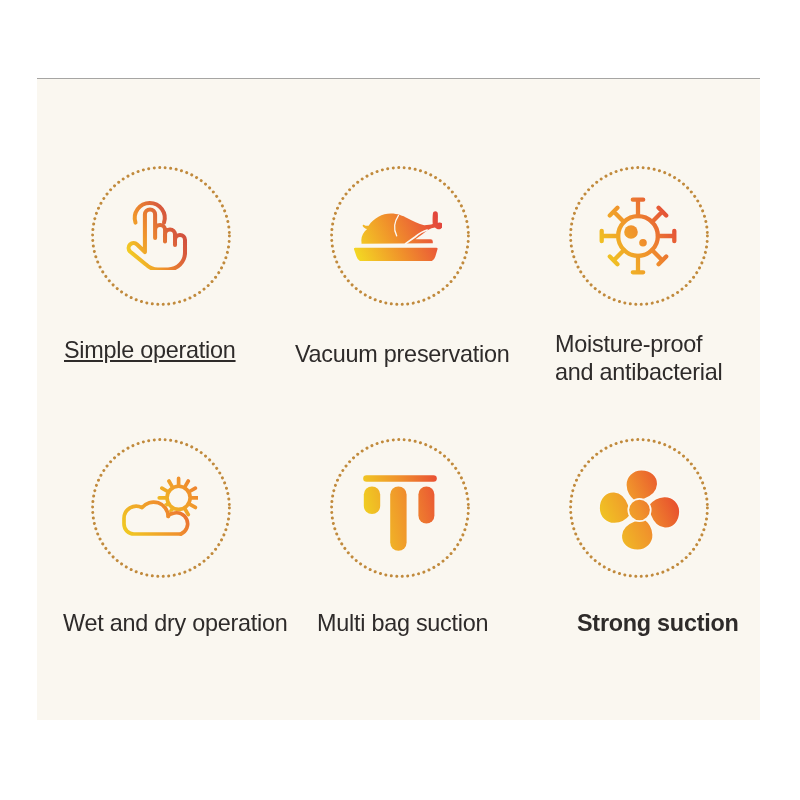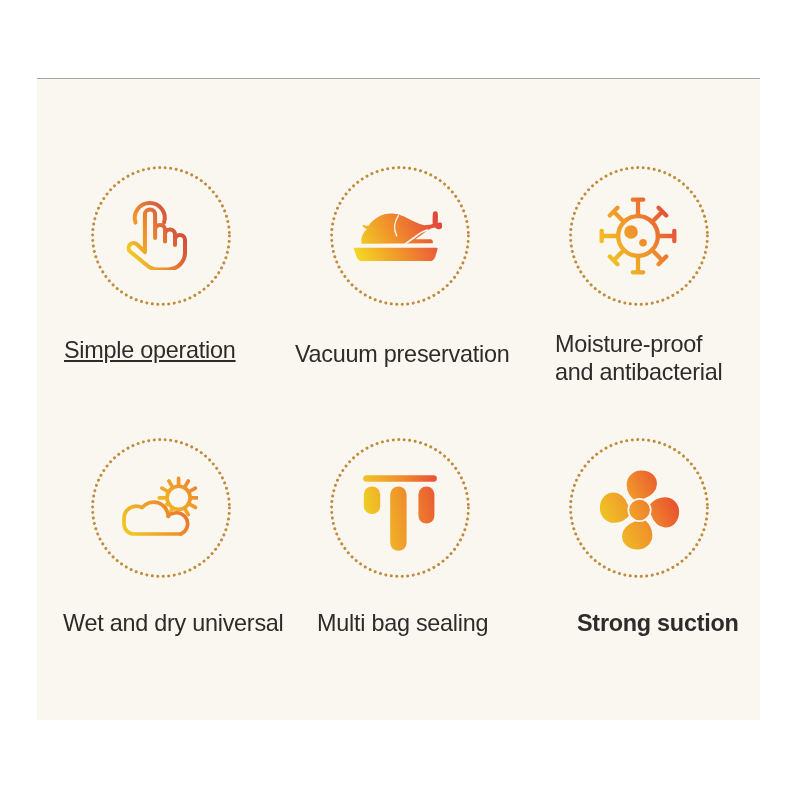--- a/index.html
+++ b/index.html
@@ -105,21 +105,21 @@
         <circle cx="0" cy="0" r="11.55"></circle>
         <path d="M0.00 -12.60L0.00 -19.35M6.30 -10.91L9.68 -16.76M10.91 -6.30L16.76 -9.67M12.60 0.00L19.35 0.00M10.91 6.30L16.76 9.67M6.30 10.91L9.68 16.76M0.00 12.60L0.00 19.35M-6.30 10.91L-9.67 16.76M-10.91 6.30L-16.76 9.67M-12.60 0.00L-19.35 0.00M-10.91 -6.30L-16.76 -9.68M-6.30 -10.91L-9.68 -16.76"></path>
       </g>
     </g>
     <path d="M62.8 64.0 L16.0 64.0 A10.0 10.0 0 0 1 6.0 54.0 L6.0 48.2 A12.2 12.2 0 0 1 24.0 37.6 A14.7 14.7 0 0 1 50.2 46.4 A4.6 4.6 0 0 1 54.4 43.6 A10.3 10.3 0 0 1 62.8 64.0 Z" fill="#faf7f0" stroke="#faf7f0" stroke-width="3.7" stroke-linejoin="round"></path>
     <g fill="none" stroke="url(#gSun)" stroke-width="3.7" stroke-linecap="round" stroke-linejoin="round">
       <path d="M50.2 46.4 A4.6 4.6 0 0 1 54.4 43.6 A10.3 10.3 0 0 1 62.8 64.0"></path>
       <path d="M62.8 64.0 L16.0 64.0 A10.0 10.0 0 0 1 6.0 54.0 L6.0 48.2 A12.2 12.2 0 0 1 24.0 37.6 A14.7 14.7 0 0 1 50.2 46.4"></path>
     </g>
   </svg>
-  <div class="lbl" style="left:63px;top:609px;">Wet and dry universal</div>
+  <div class="lbl" style="left:63px;top:609px;">Wet and dry operation</div>
 
   <div class="feature" style="left:329.5px;top:438px;width:140px;height:140px;">
     <svg width="140" height="140">
       <circle cx="70" cy="70" r="68.4" fill="none" stroke="#c18a3c" stroke-width="3" stroke-linecap="round" stroke-dasharray="0.01 5.516"></circle>
     </svg>
   </div>
   <svg class="icon-wrap" style="left:362px;top:474px;width:78px;height:79px" viewBox="0 0 78 79">
     <defs>
         <linearGradient id="gBags" x1="1" y1="22" x2="76" y2="6" gradientUnits="userSpaceOnUse">
       <stop offset="0" stop-color="#f0cb22"></stop>
@@ -127,21 +127,21 @@
           <stop offset="1" stop-color="#e94f34"></stop>
     </linearGradient>
       </defs>
     <g fill="url(#gBags)">
       <rect x="1.2" y="1.2" width="73.6" height="6.6" rx="3.3"></rect>
       <rect x="1.8" y="12.4" width="16.4" height="27.7" rx="8.2"></rect>
       <rect x="28.2" y="12.4" width="16.4" height="64.4" rx="8.2"></rect>
       <rect x="56.4" y="12.4" width="16.0" height="37.1" rx="8.0"></rect>
     </g>
   </svg>
-  <div class="lbl" style="left:317px;top:609px;">Multi bag sealing</div>
+  <div class="lbl" style="left:317px;top:609px;">Multi bag suction</div>
 
   <div class="feature" style="left:568.5px;top:438px;width:140px;height:140px;">
     <svg width="140" height="140">
       <circle cx="70" cy="70" r="68.4" fill="none" stroke="#c18a3c" stroke-width="3" stroke-linecap="round" stroke-dasharray="0.01 5.516"></circle>
     </svg>
   </div>
   <svg class="icon-wrap" style="left:597.5px;top:469px;width:84px;height:84px" viewBox="-41.5 -41 84 84">
     <defs>
         <linearGradient id="gFan" x1="-40" y1="18" x2="40" y2="-18" gradientUnits="userSpaceOnUse">
       <stop offset="0" stop-color="#f0cb22"></stop>

